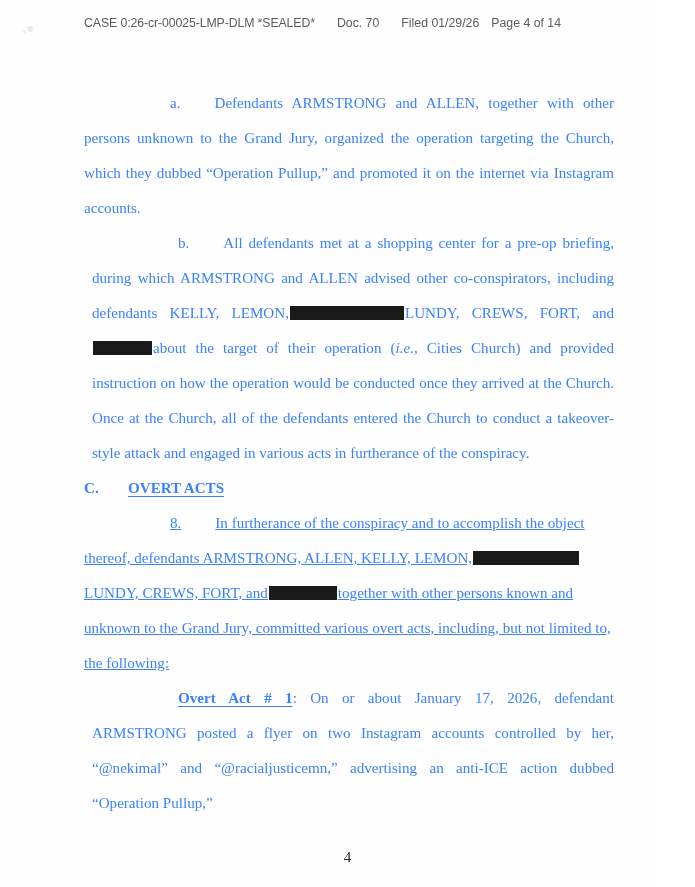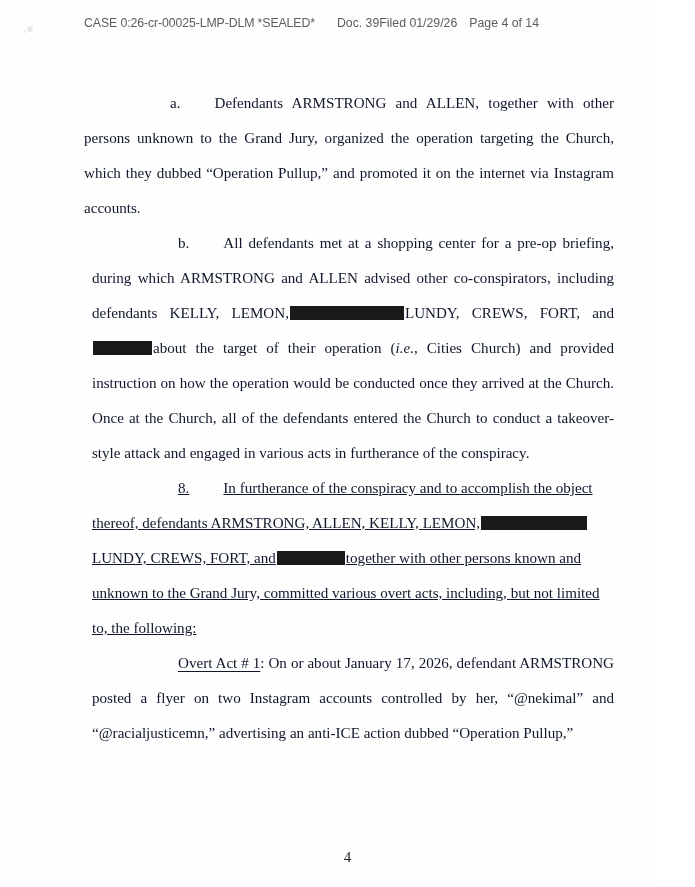--- a/index.html
+++ b/index.html
@@ -40,31 +40,31 @@
     height: 20px;
     font-family: "Liberation Sans", "DejaVu Sans", sans-serif;
     font-size: 12.3px;
     color: #5c5c5c;
     white-space: nowrap;
     display: flex;
     align-items: baseline;
   }
   .ecf-case   { letter-spacing: -0.1px; }
   .ecf-doc    { margin-left: 22px; }
-  .ecf-filed  { }
+  .ecf-filed  { margin-left: 22px; }
   .ecf-page   { margin-left: 12px; }
 
   
   .body-block {
     position: absolute;
     left: 84px;
     top: 86px;
     width: 530px;
     font-size: 15.1px;
-    color: #0f172a;
+    color: #3b82f6;
   }
   .para {
     text-align: justify;
     text-align-last: left;
     line-height: 35px;
     margin: 0;
     text-indent: 0;
     -webkit-hyphens: none;
     hyphens: none;
   }
@@ -95,21 +95,21 @@
     display: inline-block;
     width: 44px;
     font-weight: bold;
   }
   .section-title {
     font-weight: bold;
     text-decoration: underline;
     text-underline-offset: 2.5px;
   }
 
-  .underline { text-decoration: underline; text-underline-offset: 2.5px; }
+  .underline { text-decoration: underline; text-underline-offset: 2.5px; font-weight: bold; }
   .ital { font-style: italic; }
 
   
   .redaction {
     display: inline-block;
     background: #1a1a1a;
     height: 14px;
     vertical-align: -2px;
     margin: 0 1px;
   }
@@ -138,31 +138,32 @@
   <div class="speckle" style="left:23px;top:30px;width:3px;height:3px;"></div>
   <div class="edge-fleck" style="left:676px;top:432px;width:2px;height:4px;"></div>
   <div class="edge-fleck" style="left:678px;top:470px;width:2px;height:5px;"></div>
   <div class="edge-fleck" style="left:676px;top:520px;width:2px;height:3px;"></div>
   <div class="edge-fleck" style="left:679px;top:566px;width:2px;height:4px;"></div>
   <div class="edge-fleck" style="left:677px;top:604px;width:2px;height:3px;"></div>
   <div class="edge-fleck" style="left:680px;top:654px;width:2px;height:4px;"></div>
 
   <div class="ecf-header">
     <span class="ecf-case">CASE 0:26-cr-00025-LMP-DLM *SEALED*</span>
-    <span class="ecf-doc">Doc. 39</span>
+    <span class="ecf-doc">Doc. 70</span>
     <span class="ecf-filed">Filed 01/29/26</span>
     <span class="ecf-page">Page 4 of 14</span>
   </div>
 
   <div class="body-block">
 
     <p class="para"><span class="lead-indent"></span><span>a.</span><span class="label-gap"></span><span>Defendants ARMSTRONG and ALLEN, together with other persons unknown to the Grand Jury, organized the operation targeting the Church, which they dubbed “Operation Pullup,” and promoted it on the internet via Instagram accounts.</span></p>
 
     <p class="para"><span class="lead-indent"></span><span>b.</span><span class="label-gap"></span><span>All defendants met at a shopping center for a pre-op briefing, during which ARMSTRONG and ALLEN advised other co-conspirators, including defendants KELLY, LEMON,</span><span class="redaction r1"></span><span>LUNDY, CREWS, FORT, and</span><span class="redaction r2"></span><span>about the target of their operation (</span><span class="ital">i.e.</span><span>, Cities Church) and provided instruction on how the operation would be conducted once they arrived at the Church.  Once at the Church, all of the defendants entered the Church to conduct a takeover-style attack and engaged in various acts in furtherance of the conspiracy.</span></p>
 
+    <p class="section-head"><span class="section-letter">C.</span><span class="section-title">OVERT ACTS</span></p>
 
     <p class="para ragged"><span class="lead-indent"></span><span>8.</span><span class="label-gap"></span><span>In furtherance of the conspiracy and to accomplish the object thereof, defendants ARMSTRONG, ALLEN, KELLY, LEMON,</span><span class="redaction r3"></span><span>LUNDY, CREWS, FORT, and</span><span class="redaction r4"></span><span>together with other persons known and unknown to the Grand Jury, committed various overt acts, including, but not limited to, the following:</span></p>
 
     <p class="para"><span class="lead-indent"></span><span class="underline">Overt Act # 1</span><span>:  On or about January 17, 2026, defendant ARMSTRONG posted a flyer on two Instagram accounts controlled by her, “@nekimal” and “@racialjusticemn,” advertising an anti-ICE action dubbed “Operation Pullup,”</span></p>
 
   </div>
 
   <div class="page-number">4</div>
 
 </div>

